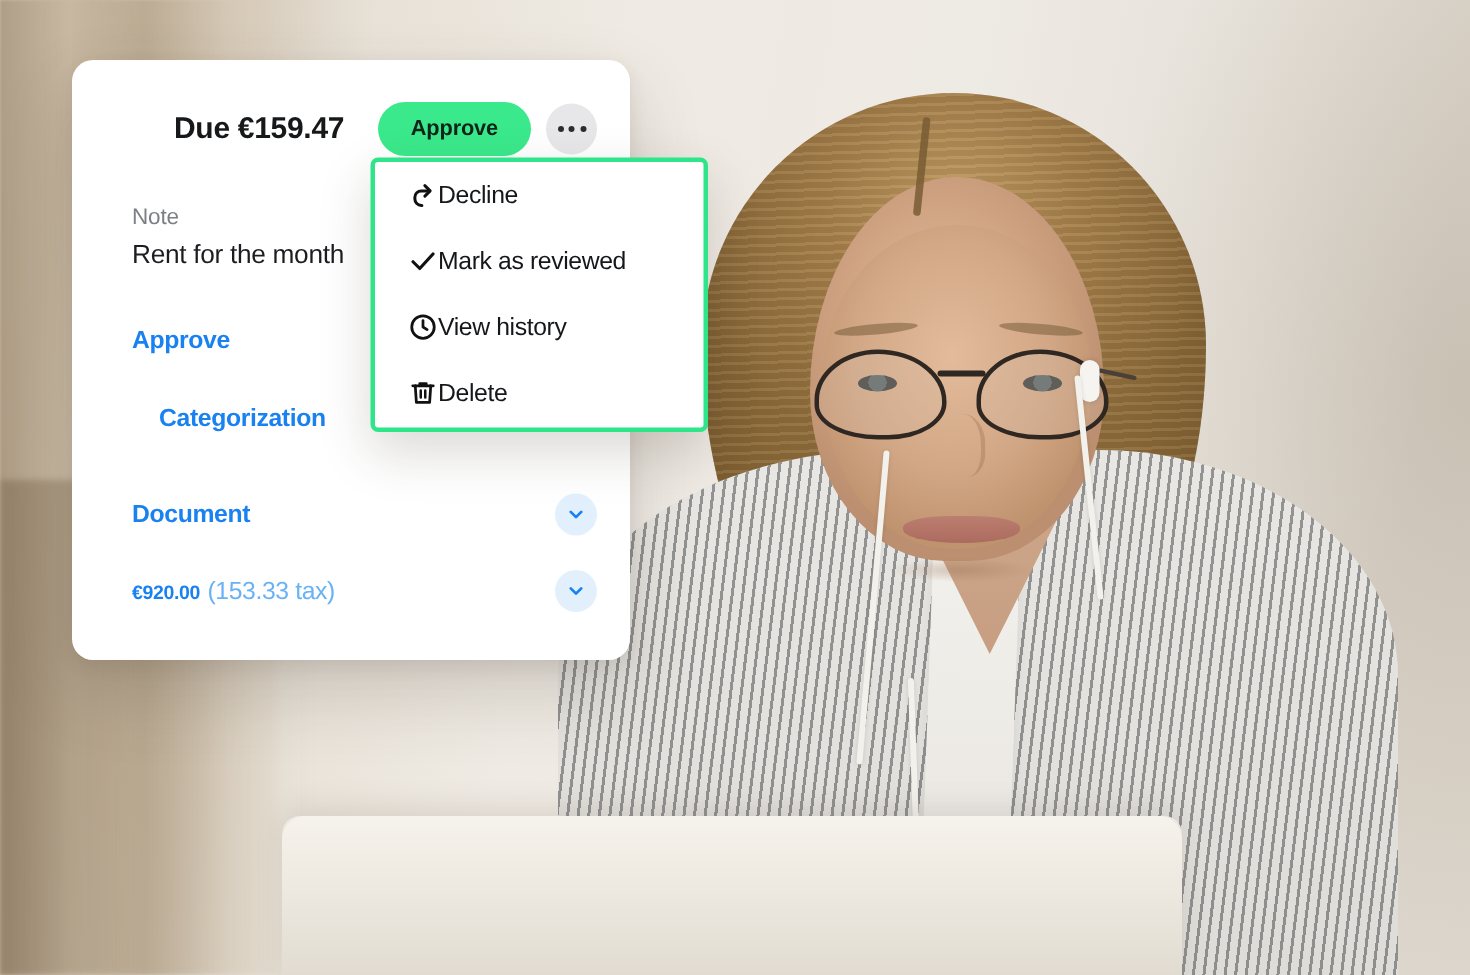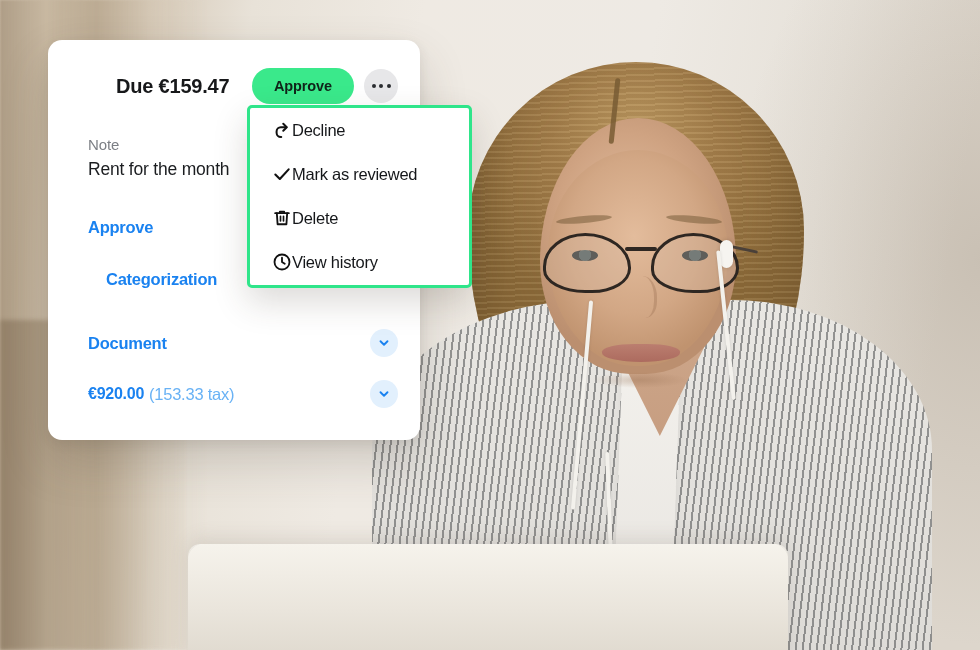--- a/index.html
+++ b/index.html
@@ -250,21 +250,21 @@
   }
   .row-gap-1 { margin-top: 32px; }
   .row-gap-2 { margin-top: 22px; margin-left: 18px; }
   .row-gap-3 { margin-top: 34px; }
   .row-gap-4 { margin-top: 21px; }
 
   .link-text {
     font-size: 16.5px; font-weight: 700; color: #1a82f0;
     letter-spacing: -.25px; white-space: nowrap;
   }
-  .amount-main { font-size: 16px; font-weight: 700; color: #1a82f0; letter-spacing: -.25px; }
+  .amount-main { font-size: 13px; font-weight: 700; color: #1a82f0; letter-spacing: -.25px; }
   .amount-tax { font-size: 16.5px; font-weight: 400; color: #69b2f5; letter-spacing: -.25px; margin-left: 5px; }
 
   .chev-btn {
     margin-left: auto;
     width: 28px; height: 28px; border-radius: 50%;
     background: #e2f0fd; border: none; cursor: pointer;
     display: flex; align-items: center; justify-content: center; padding: 0;
   }
   .chev-btn svg { display: block; }
 
@@ -407,31 +407,31 @@
 
     <div class="menu-item">
       <svg class="menu-icon" viewBox="0 0 24 24" fill="none">
         <path d="M4 12.6l5.4 5.4L20 6.4" stroke="#111" stroke-width="2.5" stroke-linecap="round" stroke-linejoin="round"></path>
       </svg>
       <span class="menu-label">Mark as reviewed</span>
     </div>
 
     <div class="menu-item">
       <svg class="menu-icon" viewBox="0 0 24 24" fill="none">
+        <circle cx="12" cy="12" r="9" stroke="#111" stroke-width="2.2"></circle>
+        <path d="M12 6.8V12l3.3 2.1" stroke="#111" stroke-width="2.2" stroke-linecap="round" stroke-linejoin="round"></path>
+      </svg>
+      <span class="menu-label">View history</span>
+    </div>
+
+    <div class="menu-item">
+      <svg class="menu-icon" viewBox="0 0 24 24" fill="none">
         <path d="M3.8 6.2h16.4" stroke="#111" stroke-width="2.2" stroke-linecap="round"></path>
         <path d="M9.4 6.2V4.5h5.2v1.7" stroke="#111" stroke-width="2.2" stroke-linecap="round" stroke-linejoin="round"></path>
         <path d="M5.8 6.2l.9 13.3h10.6l.9-13.3" stroke="#111" stroke-width="2.2" stroke-linecap="round" stroke-linejoin="round"></path>
         <path d="M10.2 10v5.6M13.8 10v5.6" stroke="#111" stroke-width="2" stroke-linecap="round"></path>
       </svg>
       <span class="menu-label">Delete</span>
     </div>
 
-    <div class="menu-item">
-      <svg class="menu-icon" viewBox="0 0 24 24" fill="none">
-        <circle cx="12" cy="12" r="9" stroke="#111" stroke-width="2.2"></circle>
-        <path d="M12 6.8V12l3.3 2.1" stroke="#111" stroke-width="2.2" stroke-linecap="round" stroke-linejoin="round"></path>
-      </svg>
-      <span class="menu-label">View history</span>
-    </div>
-
   </div>
 
 </div>
 
 </body></html>

